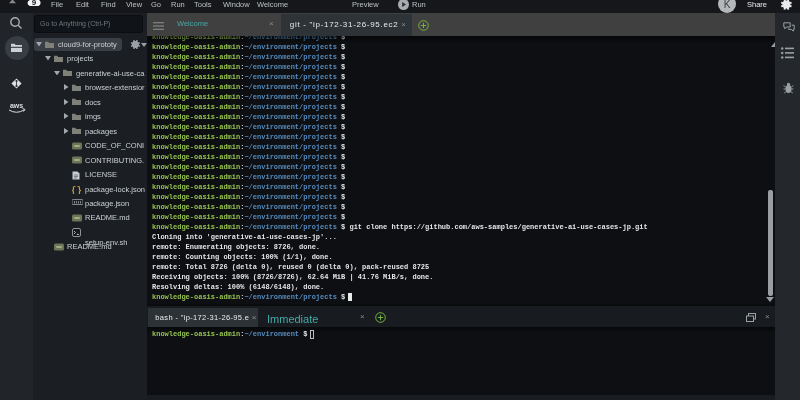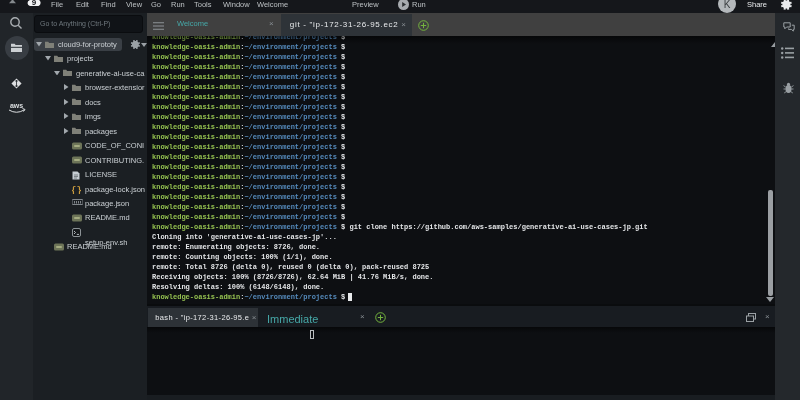--- a/index.html
+++ b/index.html
@@ -255,20 +255,21 @@
       <path d="M5.5 2.8 v5.4 M2.8 5.5 h5.4" stroke="#74b43e" stroke-width="1"></path>
     </svg>
   <svg class="abs" style="left:599px; top:6.5px;" width="10" height="9" viewBox="0 0 10 9">
       <rect x="2.5" y="0.5" width="7" height="5.5" fill="none" stroke="#9aa0a4" stroke-width="1"></rect>
       <rect x="0.5" y="3" width="7" height="5.5" fill="#181c21" stroke="#9aa0a4" stroke-width="1"></rect>
     </svg>
   <span class="abs x" style="left:618px; top:6px;">×</span>
 </div>
 <div id="term2" class="abs">
     <div class="abs" style="left:0;top:0;width:628px;height:6px;background:linear-gradient(rgba(0,0,0,0.5),rgba(0,0,0,0));"></div>
+  <pre class="abs" style="left:5px; top:2.5px;"><span class="g">knowledge-oasis-admin</span><span class="w">:</span><span class="b">~/environment</span><span class="w"> $</span></pre>
   <div class="abs" style="left:162.5px; top:3px; width:4.6px; height:8.6px; border:1px solid #b9bdbf;"></div>
 </div>
 <div id="footer2" class="abs"></div>
 
 <div id="rstrip" class="abs">
   <svg class="abs" style="left:8px; top:9px;" width="12" height="11" viewBox="0 0 12 11">
       <path d="M0.8 0.8 h6.4 v4.2 h-3.6 l-1.8 1.8 v-1.8 h-1 Z" fill="none" stroke="#9aa0a4" stroke-width="1"></path>
       <path d="M8.8 3.2 h2.4 v4.2 h-0.9 v1.8 l-1.8-1.8 h-3 v-0.9" fill="none" stroke="#9aa0a4" stroke-width="1"></path>
     </svg>
   <svg class="abs" style="left:6px; top:34px;" width="14" height="12" viewBox="0 0 14 12">

